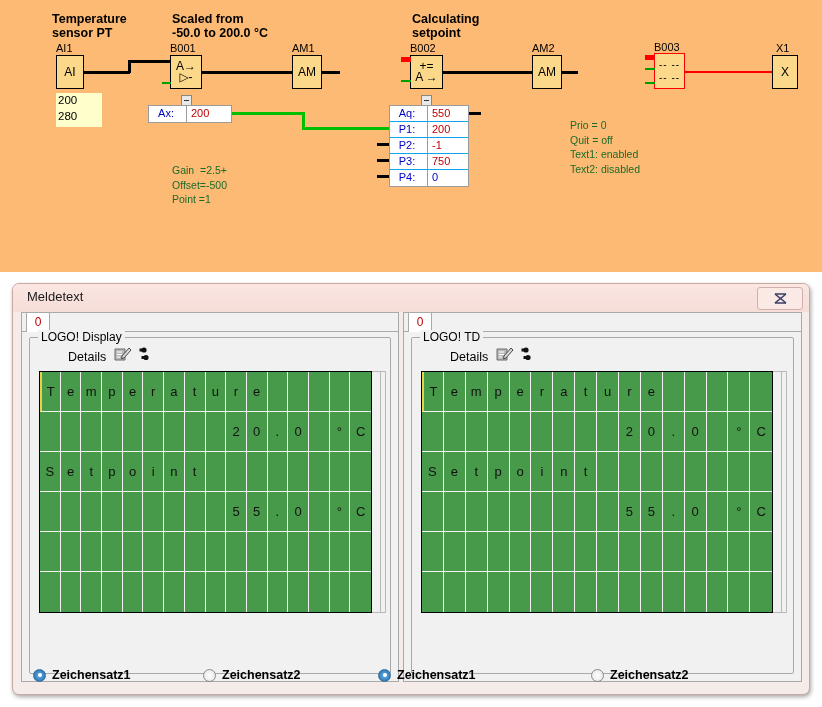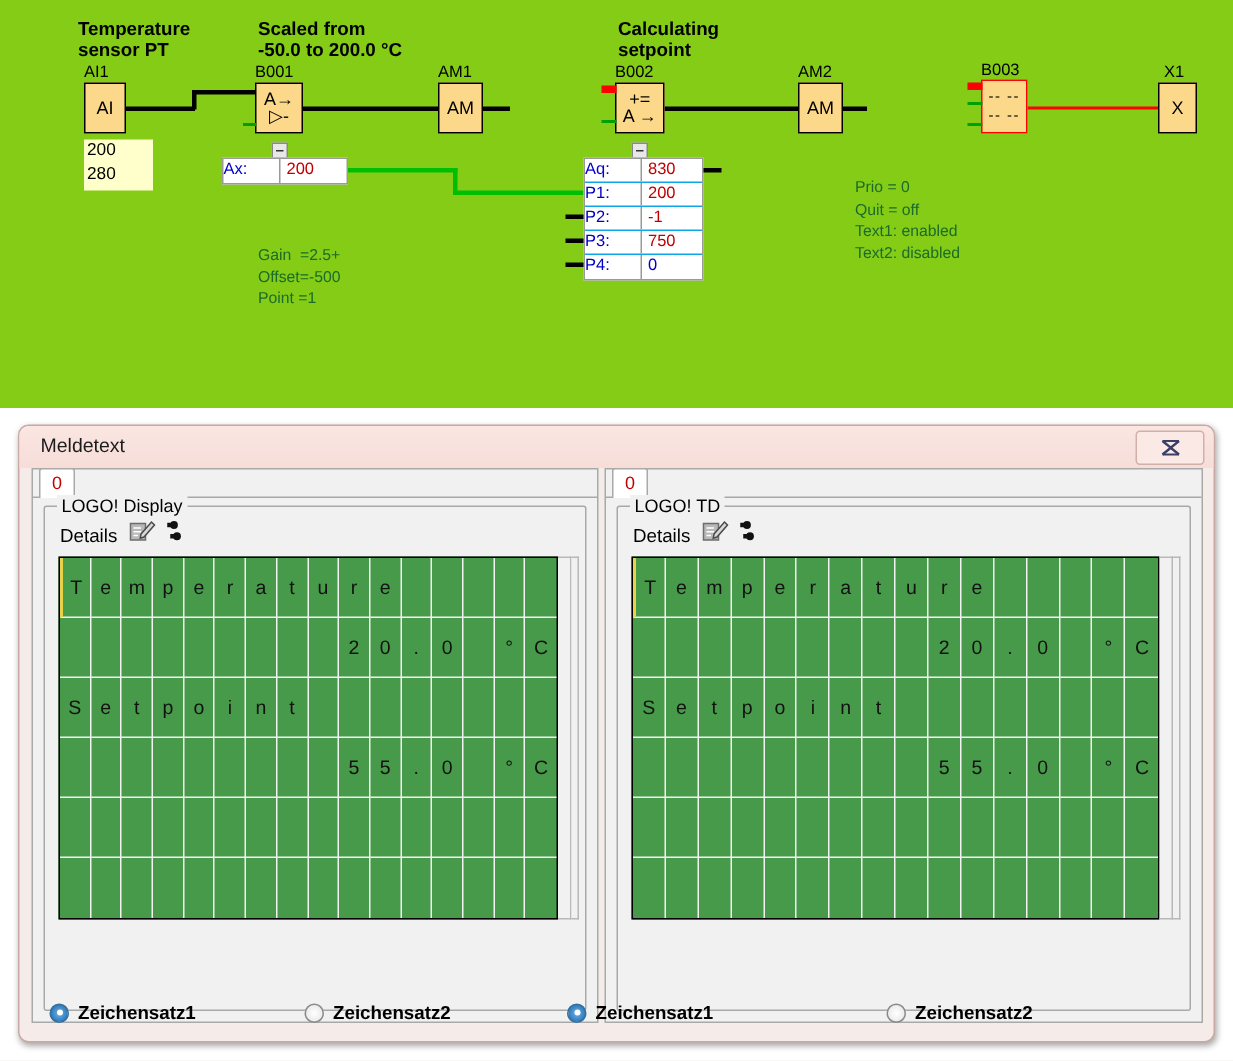--- a/index.html
+++ b/index.html
@@ -4,21 +4,21 @@
 <style>
   html,body{margin:0;padding:0;}
   body{
     width:822px;height:707px;
     background:#ffffff;
     font-family:"Liberation Sans", sans-serif;
     overflow:hidden;
     position:relative;
   }
   
-  #diagram{position:absolute;left:0;top:0;width:822px;height:272px;background:#84cc16;}
+  #diagram{position:absolute;left:0;top:0;width:822px;height:272px;background:#fdba74;}
   .cap{position:absolute;font-weight:bold;font-size:12.5px;color:#000;line-height:14px;white-space:pre;}
   .blk-label{position:absolute;font-size:11px;color:#000;white-space:nowrap;}
   .block{position:absolute;background:#fcd98a;border:1.6px solid #000;box-sizing:border-box;
          display:flex;align-items:center;justify-content:center;}
   .block.redb{border-color:#f00;}
   .bsym{font-size:12px;color:#000;line-height:11px;text-align:center;white-space:pre;}
   .wire{position:absolute;background:#000;}
   .wire.red{background:#f00;}
   .wire.green{background:#00bf00;}
   .pin{position:absolute;height:2px;}
@@ -26,21 +26,21 @@
   .pin.r{background:#f00;height:5px;}
   .minus{position:absolute;width:11px;height:11px;border:1px solid #888;background:#e8e8e8;
          box-sizing:border-box;}
   .minus:after{content:"";position:absolute;left:2px;top:4px;width:5px;height:1px;background:#333;}
   .yellowbox{position:absolute;background:#ffffcc;}
   .yval{position:absolute;font-size:11.5px;color:#000;white-space:nowrap;}
   .ptable{position:absolute;border:1px solid #9a9a9a;background:#fff;box-sizing:border-box;
           font-size:11px;}
   .prow{display:flex;height:16px;border-bottom:1px solid #0ea5e9;box-sizing:border-box;}
   .prow:last-child{border-bottom:none;}
-  .pk{width:38px;text-align:left;padding-right:3px;color:#0000c8;line-height:15px;
+  .pk{width:38px;text-align:center;padding-right:3px;color:#0000c8;line-height:15px;
       border-right:1px solid #9a9a9a;box-sizing:border-box;}
   .pv{flex:1;padding-left:4px;color:#c00000;line-height:15px;}
   .pv.blue{color:#0000c8;}
   .ginfo{position:absolute;font-size:10.5px;color:#1b6b2a;line-height:14.5px;white-space:pre;margin-top:36px;}
 
   
   #dlg{position:absolute;left:12px;top:283px;width:798px;height:412px;
        background:#f5ece9;border:1px solid #c9a9a4;border-radius:7px;box-sizing:border-box;
        box-shadow:1px 2px 4px rgba(0,0,0,.35);}
   #dlgbar{position:absolute;left:0;top:0;right:0;height:28px;
@@ -56,21 +56,21 @@
   #panelR{left:390px;width:399px;}
   .tab{position:absolute;left:4px;top:-1px;width:24px;height:20px;background:#fff;
        border:1px solid #a9a9a9;border-bottom:none;box-sizing:border-box;
        font-size:12px;color:#c00000;text-align:center;line-height:18px;border-radius:2px 2px 0 0;}
   .tabstrip{position:absolute;left:0;top:18px;right:0;height:1px;background:#a9a9a9;}
   .grp{position:absolute;left:7px;top:24px;right:7px;bottom:7px;
        border:1px solid #a9a9a9;border-radius:2px;box-sizing:border-box;background:#f1f1f1;}
   .grplabel{position:absolute;left:8px;top:-8px;background:#f1f1f1;padding:0 3px;
             font-size:12px;color:#000;}
   .details{position:absolute;left:10px;top:8px;display:flex;align-items:center;gap:7px;}
-  .details .dtxt{font-size:12.5px;color:#000;}
+  .details .dtxt{font-size:12.5px;color:#000;margin-left:28px;}
   .lcdwrap{position:absolute;left:9px;top:33px;display:flex;}
   .lcd{background:#479a49;border:1.5px solid #000;box-sizing:border-box;
        display:grid;gap:0;}
   .cell{border-right:1px solid #f2f2f2;border-bottom:1px solid #f2f2f2;box-sizing:border-box;
         display:flex;align-items:center;justify-content:center;
         font-family:"Liberation Sans", sans-serif;font-size:13px;color:#111;}
   .cell.cur{border-left:2px solid #e8d24a;}
   .cell.lastcol{border-right:none;}
   .cell.lastrow{border-bottom:none;}
   .sbar{width:9px;background:#f1f1f1;border:1px solid #b8b8b8;border-left:none;box-sizing:border-box;}
@@ -166,21 +166,21 @@
     </div>
   </div>
   <div class="wire" style="left:232px;top:112px;width:0;height:0;"></div>
   <div class="ginfo" style="left:172px;top:127px;">Gain  =2.5+
 Offset=-500
 Point =1</div>
 
   <div class="ptable" style="left:389px;top:105px;width:80px;">
     <div class="prow">
         <div class="pk">Aq:</div>
-        <div class="pv">830</div>
+        <div class="pv">550</div>
       </div>
     <div class="prow">
         <div class="pk">P1:</div>
         <div class="pv">200</div>
       </div>
     <div class="prow">
         <div class="pk">P2:</div>
         <div class="pv">-1</div>
       </div>
     <div class="prow">

